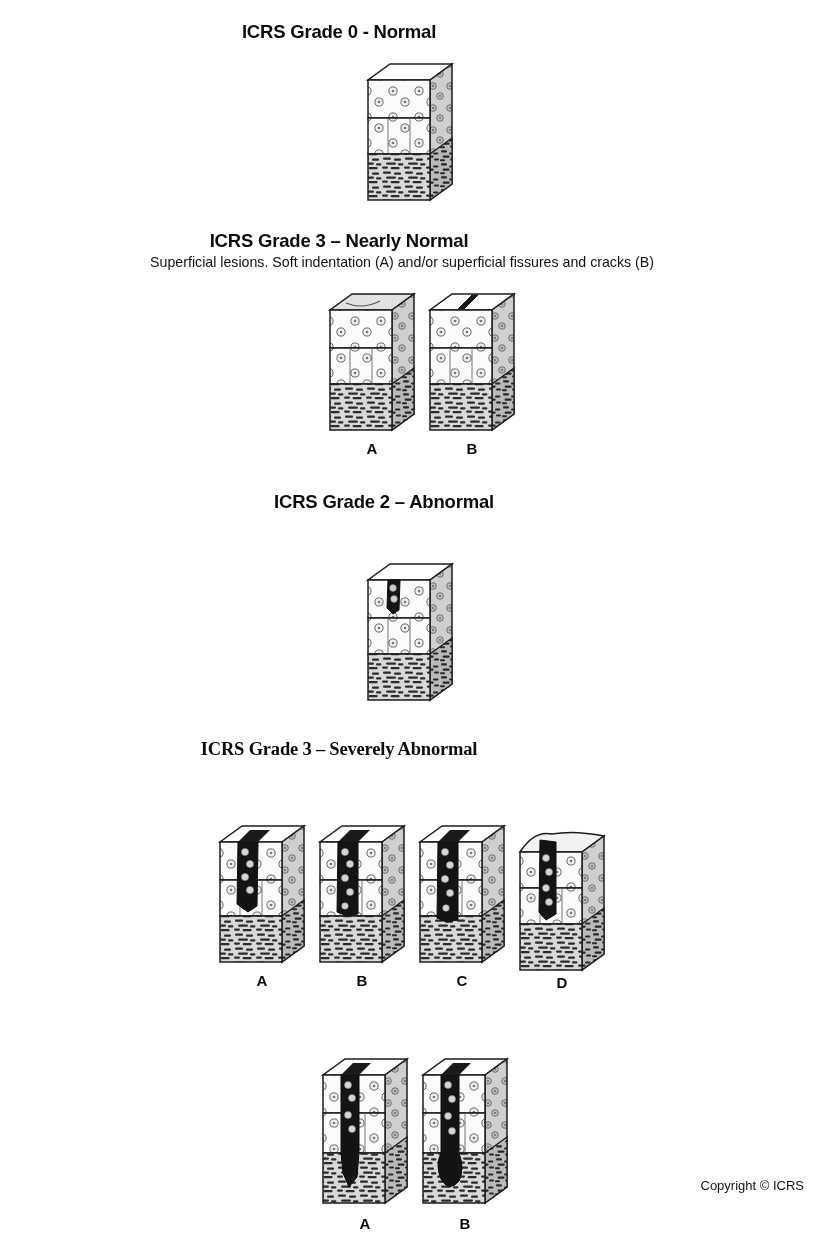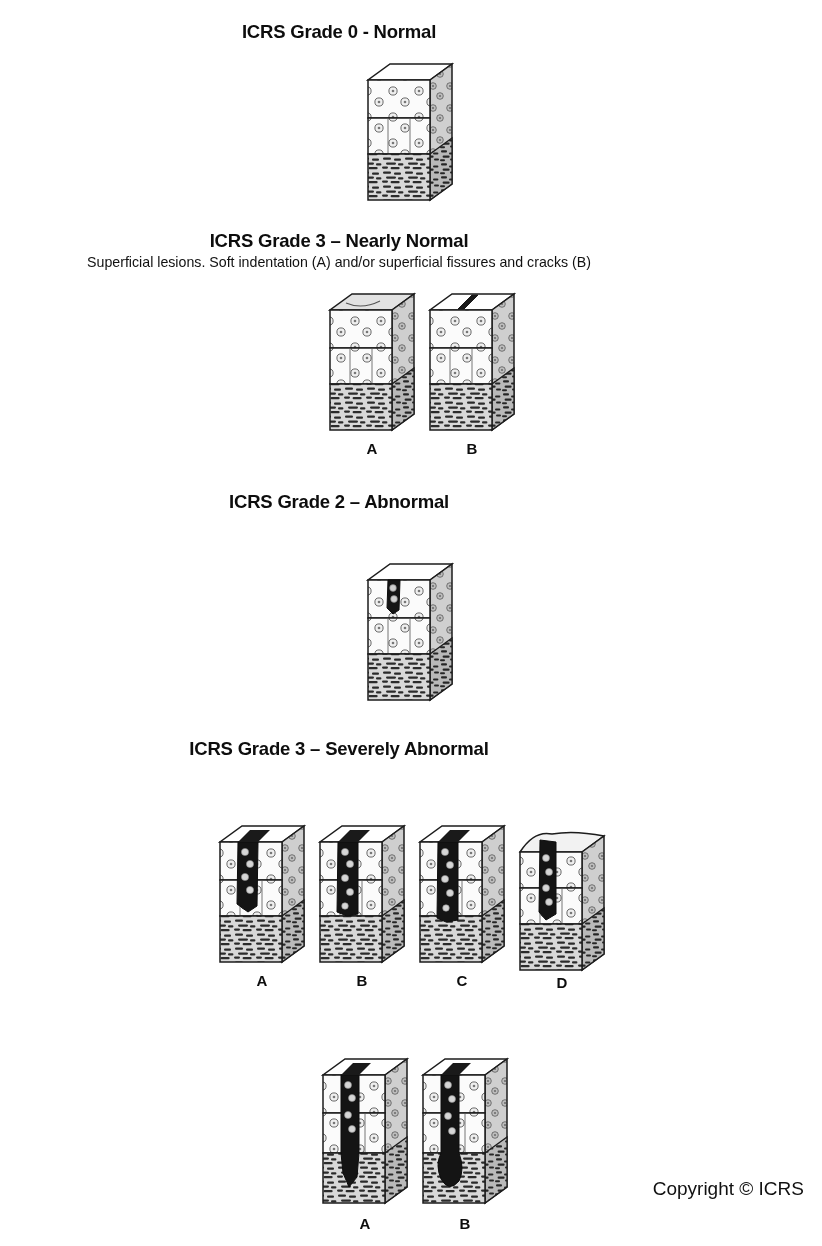--- a/index.html
+++ b/index.html
@@ -12,25 +12,25 @@
   .page{position:relative;width:822px;height:1246px;overflow:hidden;}
 
   
   .section{position:absolute;left:0;width:678px;text-align:center;}
   .grade-title{
     font-size:18.5px;font-weight:bold;letter-spacing:-0.2px;
     line-height:24px;color:#0d0d0d;
   }
   .grade-sub{
     font-size:14.2px;font-weight:normal;line-height:19px;
-    color:#111111;padding:0 24px;
+    color:#111111;padding:0 24px;text-align:right;
   }
   .copyright{
     position:absolute;right:18px;top:1178px;
-    font-size:19px;color:#111;white-space:nowrap;
+    font-size:13px;color:#111;white-space:nowrap;
   }
 
   
   .row{position:absolute;left:0;width:822px;}
   .specimen{
     position:absolute;
     width:100px;height:148px;
   }
   .caption{
     position:absolute;width:100px;text-align:center;
@@ -141,21 +141,21 @@
         <rect x="8" y="22" width="62" height="38" fill="url(#cellPat)" stroke="#1c1c1c" stroke-width="1.5"></rect>
         <rect x="8" y="60" width="62" height="36" fill="url(#cellPat)" stroke="#1c1c1c" stroke-width="1.5"></rect>
         <line x1="28" y1="60" x2="28" y2="96" stroke="#555" stroke-width="0.8"></line>
         <line x1="50" y1="60" x2="50" y2="96" stroke="#555" stroke-width="0.8"></line>
         <rect x="8" y="96" width="62" height="46" fill="url(#bonePat)" stroke="#1c1c1c" stroke-width="1.5"></rect>
       </svg>
       <div class="caption" style="top:152px;left:0;">B</div>
     </div>
   </div>
 
-  <div class="section" style="top:490px;">
+  <div class="section" style="top:490px;margin-left:45px;">
     <div class="grade-title">ICRS Grade 2 – Abnormal</div>
   </div>
   <div class="row" style="top:558px;height:155px;">
     <div class="specimen" style="left:360px;top:0;">
       <svg viewBox="0 0 100 148" width="100" height="148">
         <polygon points="8,22 70,22 92,6 30,6" fill="#ffffff" stroke="#1c1c1c" stroke-width="1.5"></polygon>
         <polygon points="70,22 92,6 92,126 70,142" fill="url(#cellPatSide)" stroke="#1c1c1c" stroke-width="1.5"></polygon>
         <polygon points="70,96 92,80 92,126 70,142" fill="url(#bonePatSide)" stroke="#1c1c1c" stroke-width="1.3"></polygon>
         <rect x="8" y="22" width="62" height="38" fill="url(#cellPat)" stroke="#1c1c1c" stroke-width="1.5"></rect>
         <rect x="8" y="60" width="62" height="36" fill="url(#cellPat)" stroke="#1c1c1c" stroke-width="1.5"></rect>
@@ -165,21 +165,21 @@
 
         <path d="M28,22 L40,22 L39,52 L33,56 L27,50 Z" fill="#141414" stroke="#0d0d0d" stroke-width="1"></path>
         <g fill="#cfcfcf" stroke="#777" stroke-width="0.6">
           <circle cx="33" cy="30" r="3.4"></circle>
             <circle cx="34" cy="41" r="3.4"></circle>
         </g>
       </svg>
     </div>
   </div>
 
-  <div class="section" style="top:737px;">
+  <div class="section" style="top:737px;font-family:Liberation Serif, serif;">
     <div class="grade-title">ICRS Grade 3 – Severely Abnormal</div>
   </div>
   <div class="row" style="top:820px;height:170px;">
 
     <div class="specimen" style="left:212px;top:0;">
       <svg viewBox="0 0 100 148" width="100" height="148">
         <polygon points="8,22 70,22 92,6 30,6" fill="#ffffff" stroke="#1c1c1c" stroke-width="1.5"></polygon>
         <polygon points="70,22 92,6 92,126 70,142" fill="url(#cellPatSide)" stroke="#1c1c1c" stroke-width="1.5"></polygon>
         <polygon points="70,96 92,80 92,126 70,142" fill="url(#bonePatSide)" stroke="#1c1c1c" stroke-width="1.3"></polygon>
         <rect x="8" y="22" width="62" height="38" fill="url(#cellPat)" stroke="#1c1c1c" stroke-width="1.5"></rect>

